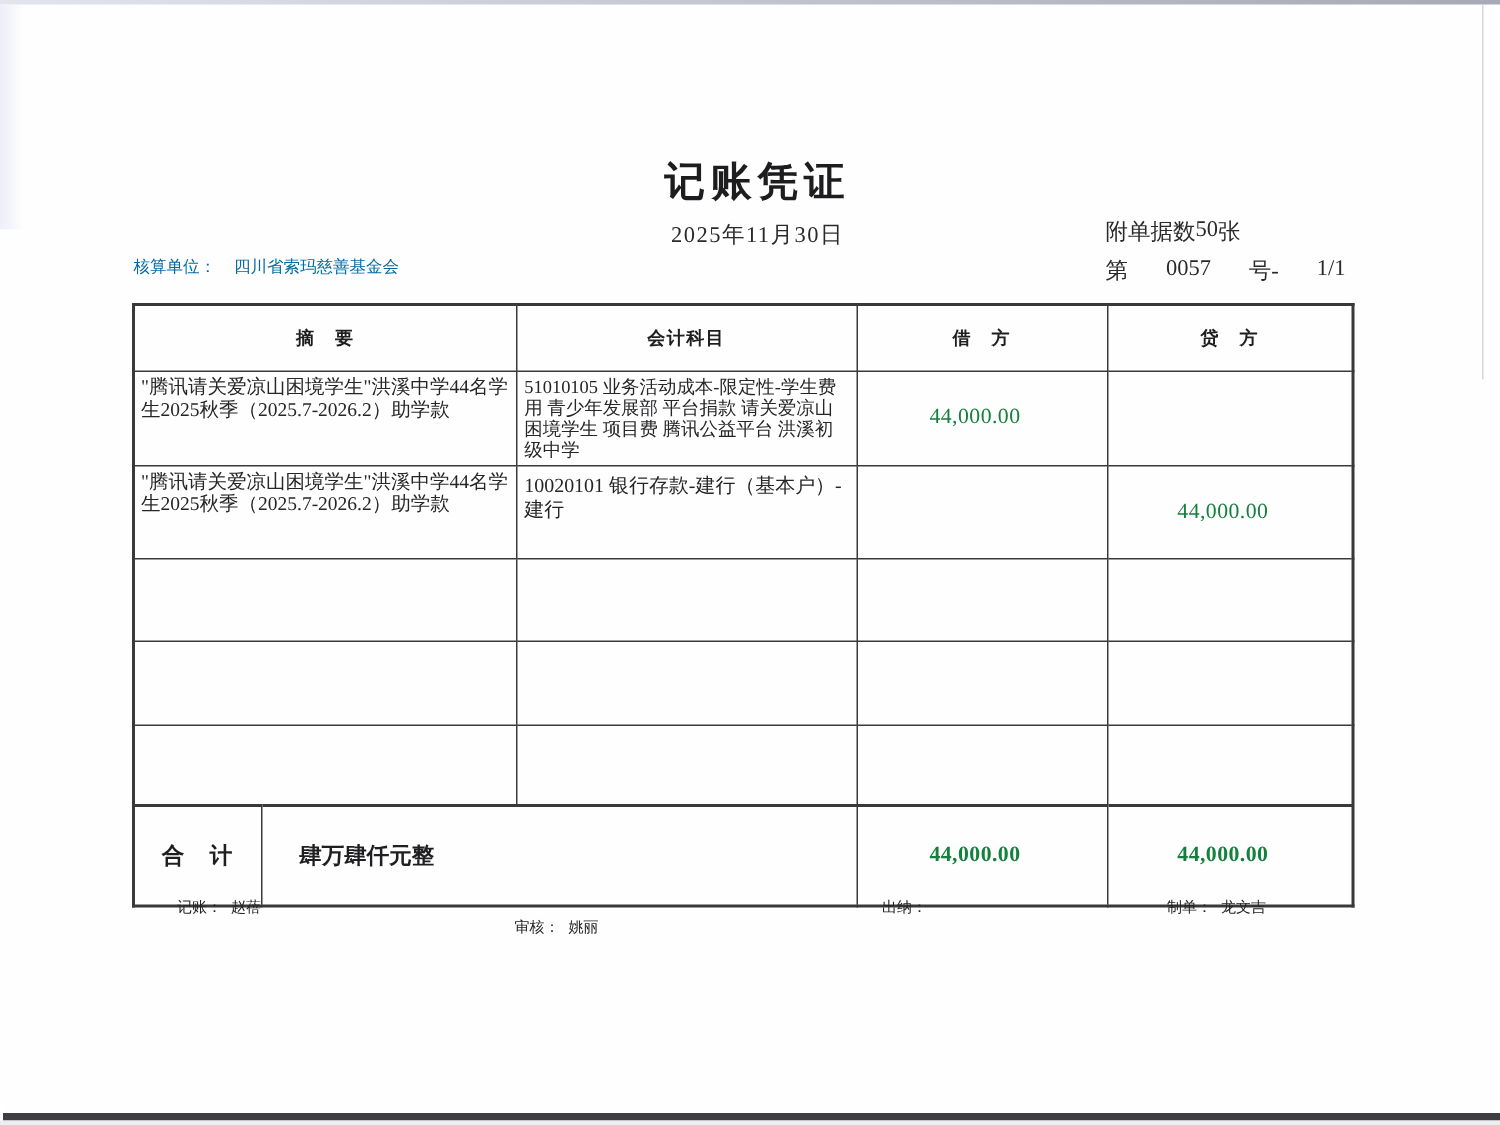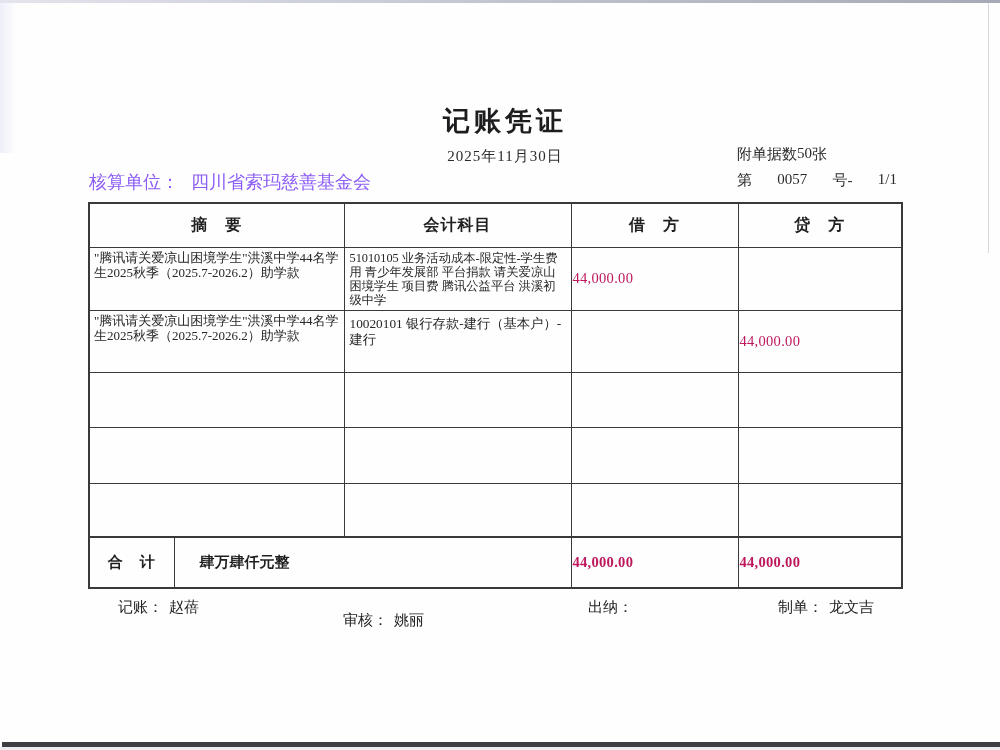--- a/index.html
+++ b/index.html
@@ -22,53 +22,53 @@
   .title{position:absolute;top:103px;left:0;width:1010px;text-align:center;
     font-size:27px;font-weight:bold;letter-spacing:4px;color:#1d1d1f;}
   .date{position:absolute;top:147px;left:0;width:1010px;text-align:center;
     font-size:15px;letter-spacing:1px;color:#2a2a2c;}
 
   .attach-line{position:absolute;top:145px;left:737px;width:161px;display:flex;
     justify-content:flex-start;font-size:15px;color:#2a2a2c;}
   .no-line{position:absolute;top:171px;left:737px;width:160px;display:flex;
     justify-content:space-between;font-size:15px;color:#2a2a2c;}
 
-  .unit-line{position:absolute;top:170px;left:89px;font-size:18px;color:#8b5cf6;}
+  .unit-line{position:absolute;top:170px;left:89px;font-size:11px;color:#0369a1;}
   .unit-line .unit-name{margin-left:12px;}
 
   table.voucher{position:absolute;top:202px;left:88px;width:813px;
     border-collapse:collapse;table-layout:fixed;border:2px solid #39393b;}
   table.voucher td{border:1.5px solid #3a3a3c;overflow:hidden;}
 
   tr.hdr{height:44px;}
   tr.r1{height:63px;}
   tr.r2{height:62px;}
   tr.r3{height:55px;}
   tr.r4{height:56px;}
   tr.r5{height:54px;}
-  tr.tot{height:51px;}
+  tr.tot{height:67px;}
   tr.tot td{border-top:2px solid #39393b;}
 
-  td.th{font-size:16px;font-weight:bold;text-align:center;vertical-align:middle;
+  td.th{font-size:12px;font-weight:bold;text-align:center;vertical-align:middle;
     letter-spacing:1px;color:#1f1f21;}
   td.cell-summary{font-size:13px;line-height:15.5px;vertical-align:top;
     padding:2px 3px 2px 4px;color:#262628;}
   td.cell-account{font-size:12.3px;line-height:14.3px;vertical-align:top;
     padding:3px 4px 2px 5px;color:#262628;}
   td.cell-account.acct2{font-size:13.3px;line-height:16.5px;padding-top:5px;}
-  td.cell-amount{font-size:14.5px;text-align:left;vertical-align:middle;
-    padding-right:10px;letter-spacing:0.3px;color:#be185d;}
+  td.cell-amount{font-size:14.5px;text-align:center;vertical-align:middle;
+    padding-right:10px;letter-spacing:0.3px;color:#15803d;}
   td.total-label{font-size:15px;font-weight:bold;text-align:center;
     vertical-align:middle;letter-spacing:1px;color:#1f1f21;}
   td.total-words{font-size:15px;font-weight:bold;vertical-align:middle;
     padding-left:25px;color:#1f1f21;}
   td.total-amount{font-weight:bold;font-size:14.5px;}
 
   .sign-row{position:absolute;top:598px;left:88px;width:813px;height:26px;
-    font-size:15px;color:#232325;}
+    font-size:10px;color:#232325;}
   .sign-item{position:absolute;top:0;white-space:nowrap;}
   .sign-book{left:30px;}
   .sign-review{left:255px;margin-top:13px;}
   .sign-cashier{left:500px;}
   .sign-prepare{left:690px;}
   .sign-item .sig-name{margin-left:6px;}
 </style>
 </head>
 <body>
 

